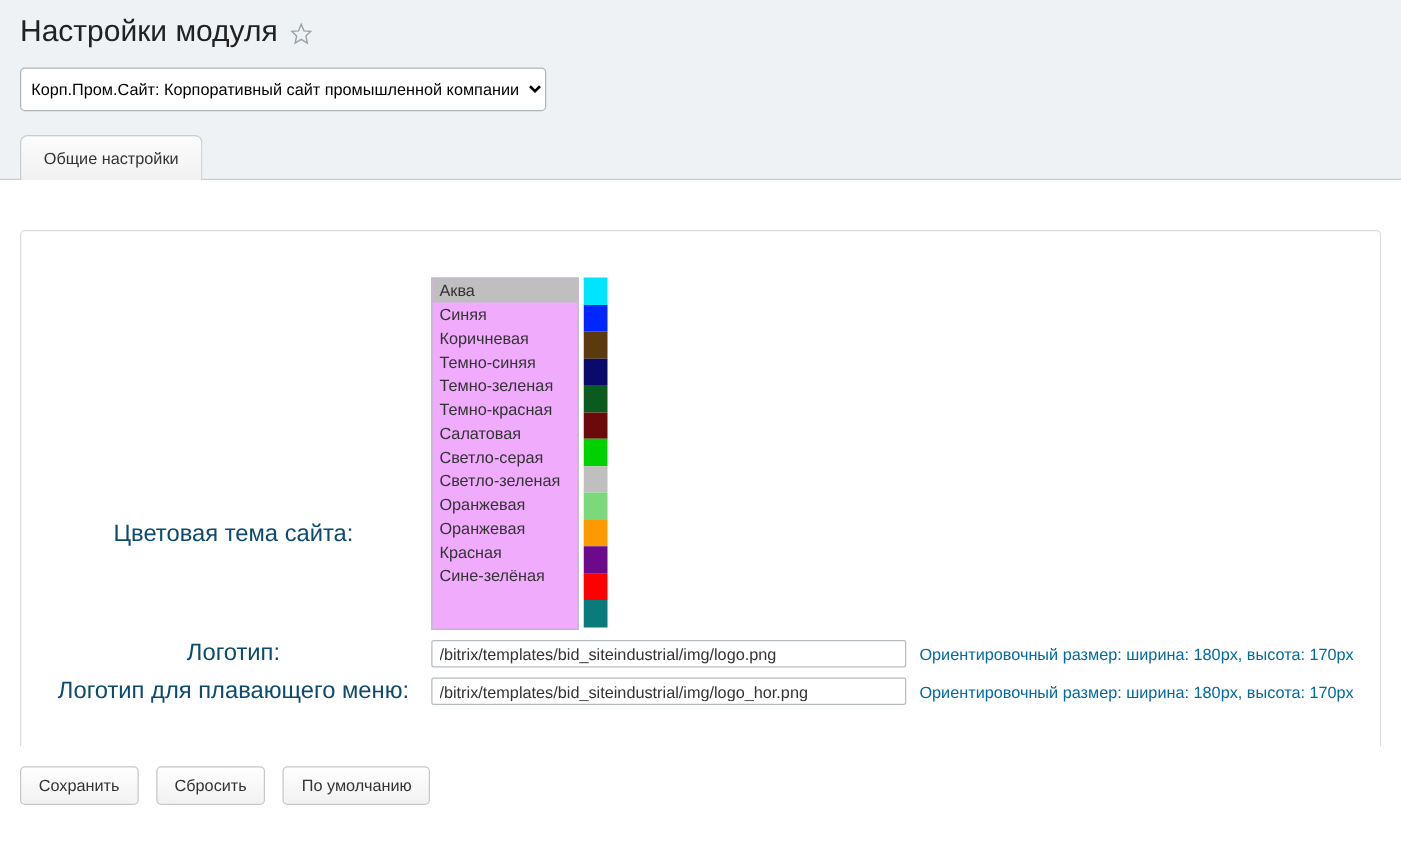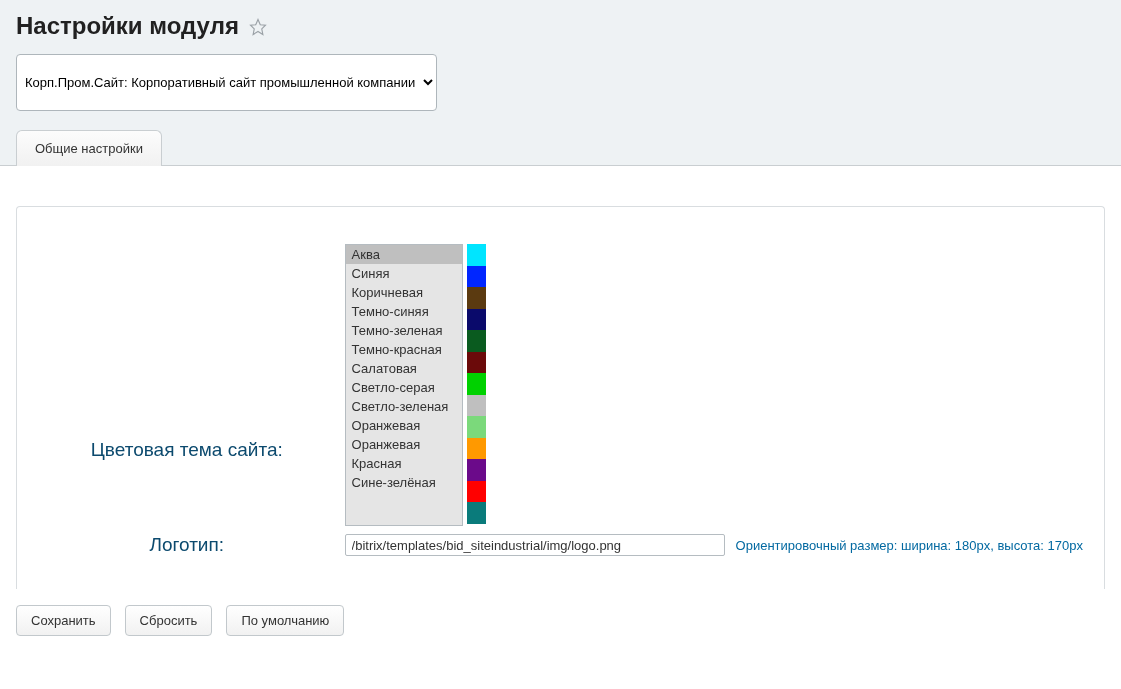--- a/index.html
+++ b/index.html
@@ -9,26 +9,26 @@
     font-size: 13px;
     color: #333;
     background: #fff;
   }
   .page-head {
     background: #eef2f4;
     padding: 10px 16px 0 16px;
     border-bottom: 1px solid #c9ced1;
   }
   .title-row { display: flex; align-items: center; gap: 10px; }
-  h1 { font-size: 24px; font-weight: bold; margin: 2px 0 14px 0; color: #212121; }
+  h1 { font-size: 24px; font-weight: normal; margin: 2px 0 14px 0; color: #212121; }
   .star-icon { width: 18px; height: 18px; fill: none; stroke: #9aa1a6; stroke-width: 1.5; cursor: pointer; margin-top: -10px; }
 
   .module-select {
     font-size: 13px;
-    padding: 19px 4px;
+    padding: 8px 4px;
     border: 1px solid #aeb6bb;
     border-radius: 4px;
     background: #fff;
     margin-bottom: 18px;
     min-width: 400px;
     cursor: pointer;
   }
 
   .tabs-row { display: flex; }
   .tab {
@@ -69,21 +69,21 @@
     white-space: nowrap;
   }
   td.label-cell.top { vertical-align: middle; padding-top: 130px; }
   td.field-cell { vertical-align: top; }
 
   .theme-row { display: flex; align-items: flex-start; }
   .theme-list {
     width: 118px;
     height: 282px;
     border: 1px solid #b5bcc1;
-    background: #e5e5e5;
+    background: #f0abfc;
     overflow-y: scroll;
     font-size: 13px;
   }
   .theme-list .opt {
     padding: 2px 6px;
     cursor: pointer;
     white-space: nowrap;
   }
   .theme-list .opt.selected { background: #bfbfbf; }
   .swatches { display: flex; flex-direction: column; margin-left: 4px; }
@@ -189,20 +189,27 @@
       </tr>
 
       <tr>
         <td class="label-cell">Логотип:</td>
         <td class="field-cell">
           <input class="path-input" type="text" value="/bitrix/templates/bid_siteindustrial/img/logo.png" style="">
         </td>
         <td class="hint-cell">Ориентировочный размер: ширина: 180px, высота: 170px</td>
       </tr>
 
+      <tr>
+        <td class="label-cell">Логотип для плавающего меню:</td>
+        <td class="field-cell">
+          <input class="path-input" type="text" value="/bitrix/templates/bid_siteindustrial/img/logo_hor.png" style="">
+        </td>
+        <td class="hint-cell">Ориентировочный размер: ширина: 180px, высота: 170px</td>
+      </tr>
 
     </tbody>
       </table>
   </div>
 
   <div class="buttons-row">
     <button class="btn">Сохранить</button>
     <button class="btn">Сбросить</button>
     <button class="btn">По умолчанию</button>
   </div>

